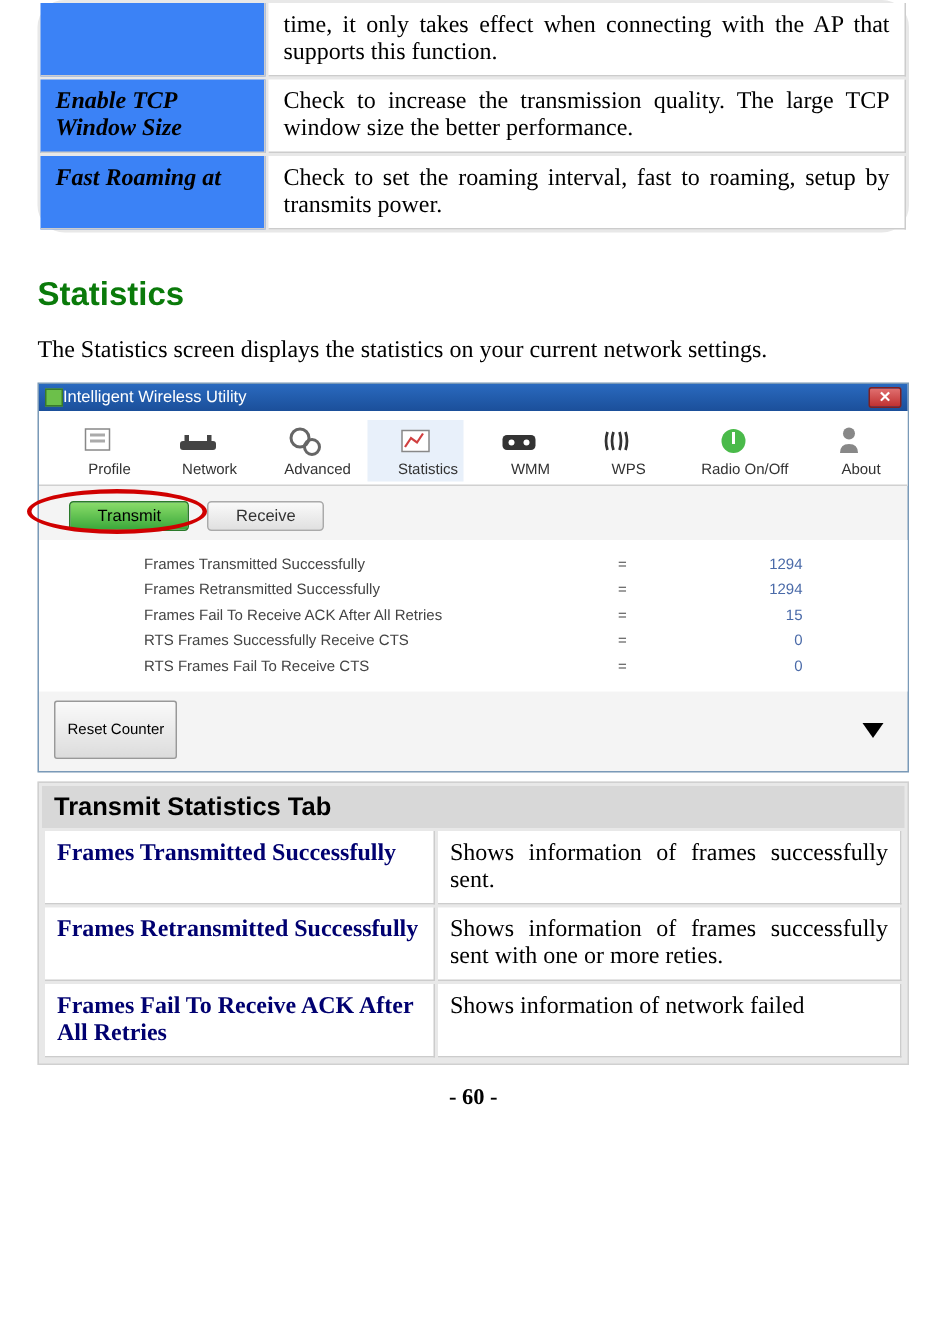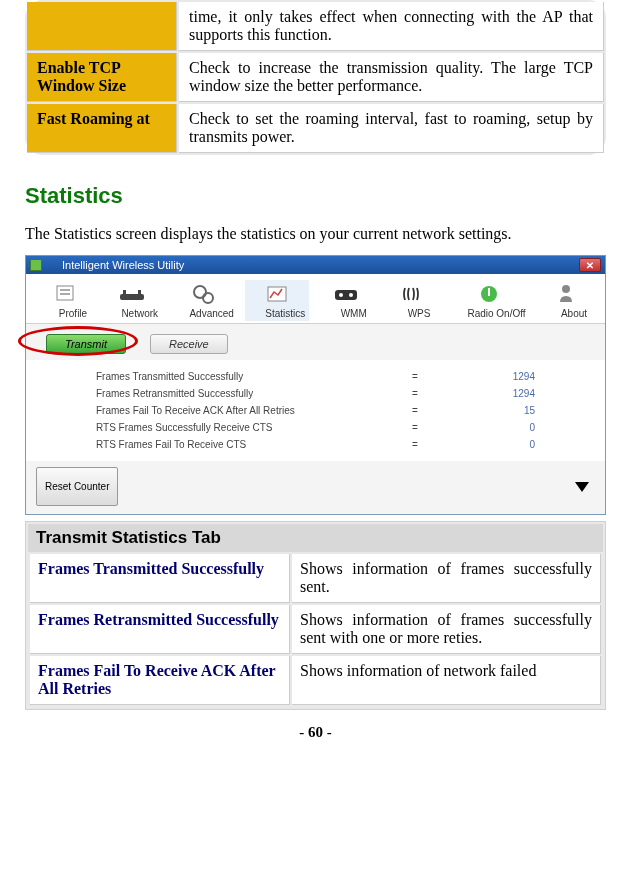--- a/index.html
+++ b/index.html
@@ -27,21 +27,22 @@
     .def-table td {
       background: #fff;
       padding: 6px 10px;
       vertical-align: top;
       border-right: 1px solid #ccc;
       border-bottom: 1px solid #ccc;
     }
     .def-table td.label {
       width: 150px;
       font-weight: bold;
-      background: #eab308;
+      background: #3b82f6;
+      font-style: italic;
     }
     .def-table td.desc {
       text-align: justify;
     }
     
     .section-title {
       font-family: Arial, sans-serif;
       font-weight: bold;
       font-size: 22px;
       color: #0a7a0a;
@@ -67,21 +68,21 @@
       display: flex;
       align-items: center;
       padding: 0 4px;
       color: #fff;
       font-size: 11px;
       justify-content: space-between;
     }
     .titlebar-left {
       display: flex;
       align-items: center;
-      gap: 20px;
+      gap: 0;
     }
     .sys-icon {
       width: 12px;
       height: 12px;
       background: #6cc04a;
       border: 1px solid #3a7a2a;
     }
     .close-btn {
       width: 22px;
       height: 14px;
@@ -125,23 +126,22 @@
     .toolbar-label {
       font-size: 10px;
       color: #333;
       padding-left: 16px;
     }
     
     
     .tab-row {
       padding: 10px 20px 6px 20px;
       display: flex;
-      gap: 24px;
+      gap: 12px;
       position: relative;
-      font-style: italic;
     }
     .tab-btn {
       padding: 3px 18px;
       background: linear-gradient(#fafafa,#e0e0e0);
       border: 1px solid #aaa;
       border-radius: 3px;
       font-size: 11px;
       color: #333;
     }
     .tab-btn.active {

